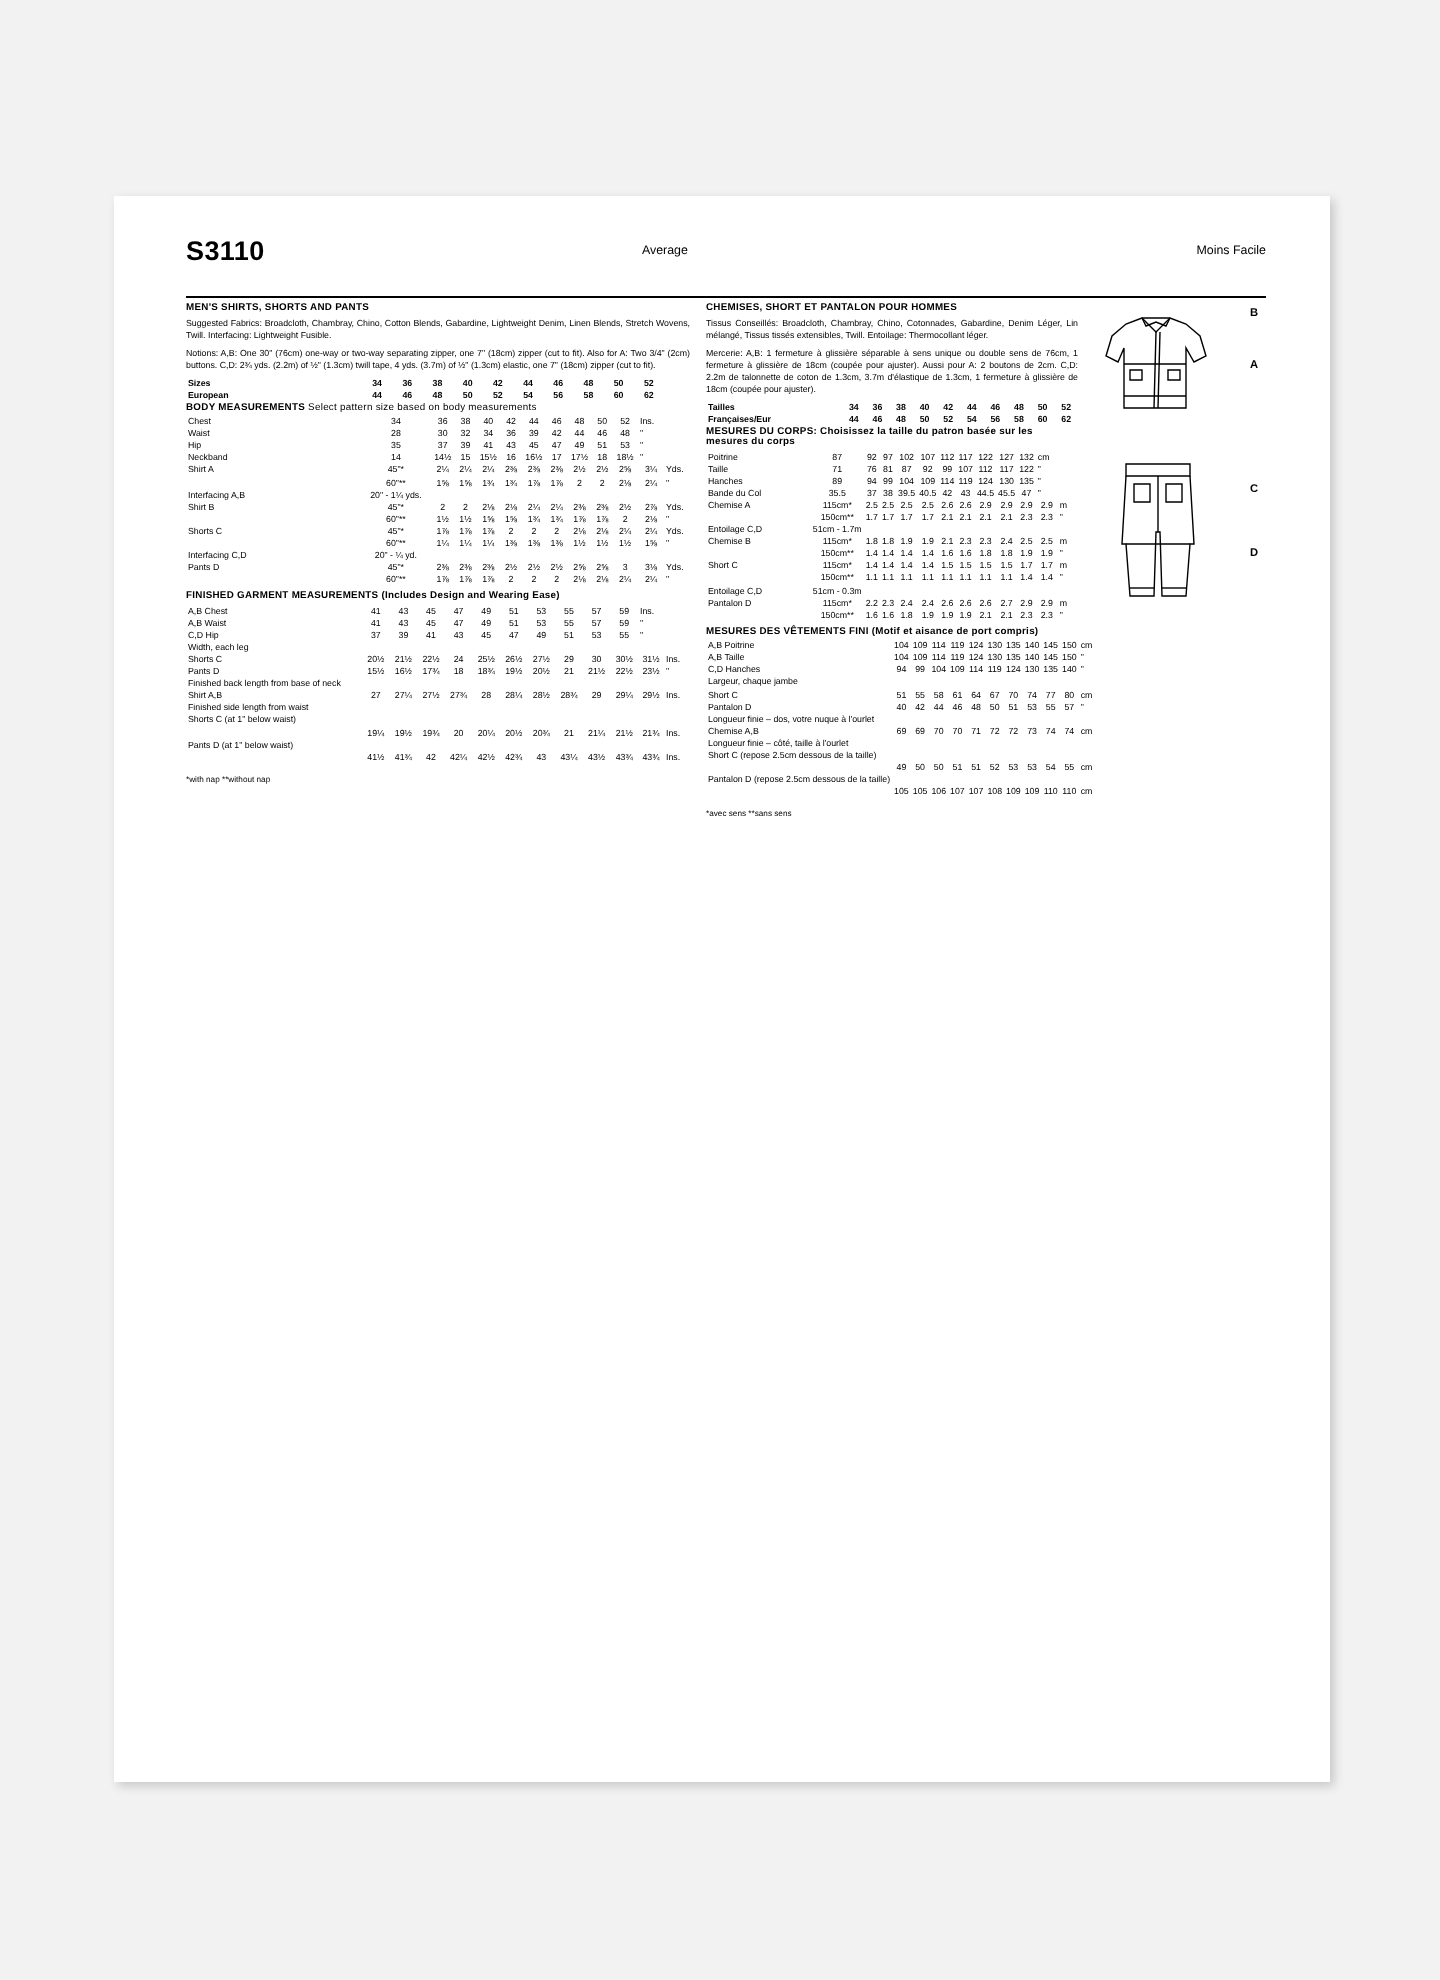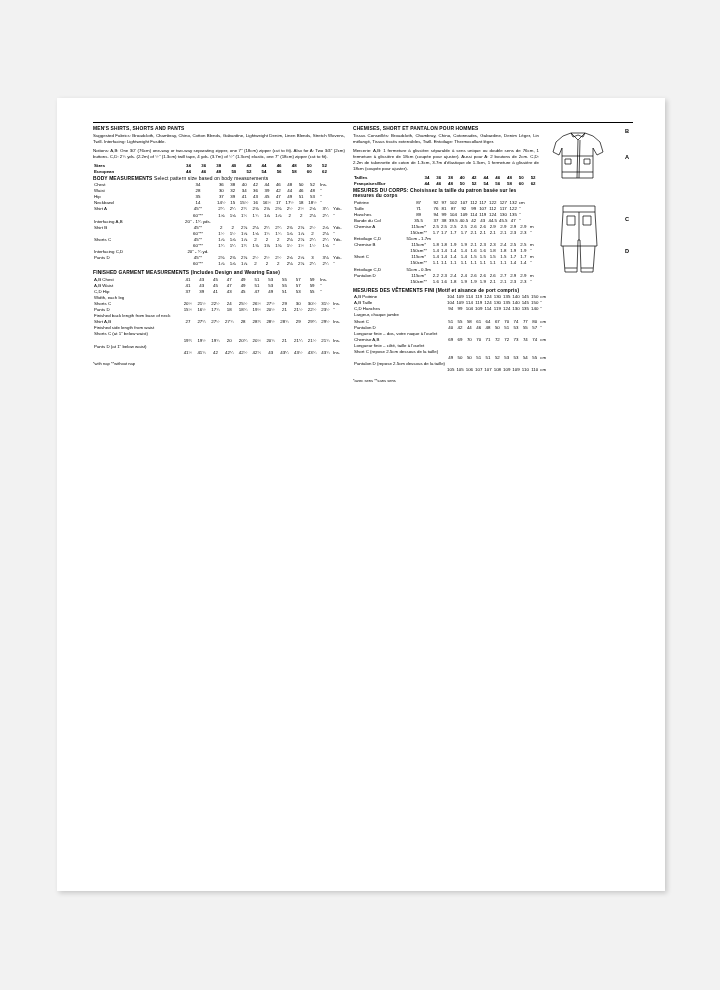--- a/index.html
+++ b/index.html
@@ -45,20 +45,25 @@
   .lbl{position:absolute;font-size:5.6px;font-weight:bold;}
   svg{display:block;}
 </style>
 </head>
 <body>
 
 <div class="page">
   <div class="sheet">
     <div class="inner">
 
+      <div class="hdr">
+        <div class="code">S3110</div>
+        <div class="avg">Average</div>
+        <div class="diff">Moins Facile</div>
+      </div>
       <div class="rule"></div>
 
       <div class="cols">
 
         <div class="colL">
           <div class="ttl">MEN'S SHIRTS, SHORTS AND PANTS</div>
           <div class="para">Suggested Fabrics: Broadcloth, Chambray, Chino, Cotton Blends, Gabardine, Lightweight Denim, Linen Blends, Stretch Wovens, Twill. Interfacing: Lightweight Fusible.</div>
           <div class="para">Notions: A,B: One 30" (76cm) one-way or two-way separating zipper, one 7" (18cm) zipper (cut to fit). Also for A: Two 3/4" (2cm) buttons. C,D: 2¾ yds. (2.2m) of ½" (1.3cm) twill tape, 4 yds. (3.7m) of ½" (1.3cm) elastic, one 7" (18cm) zipper (cut to fit).</div>
 
           <table class="tbl">

